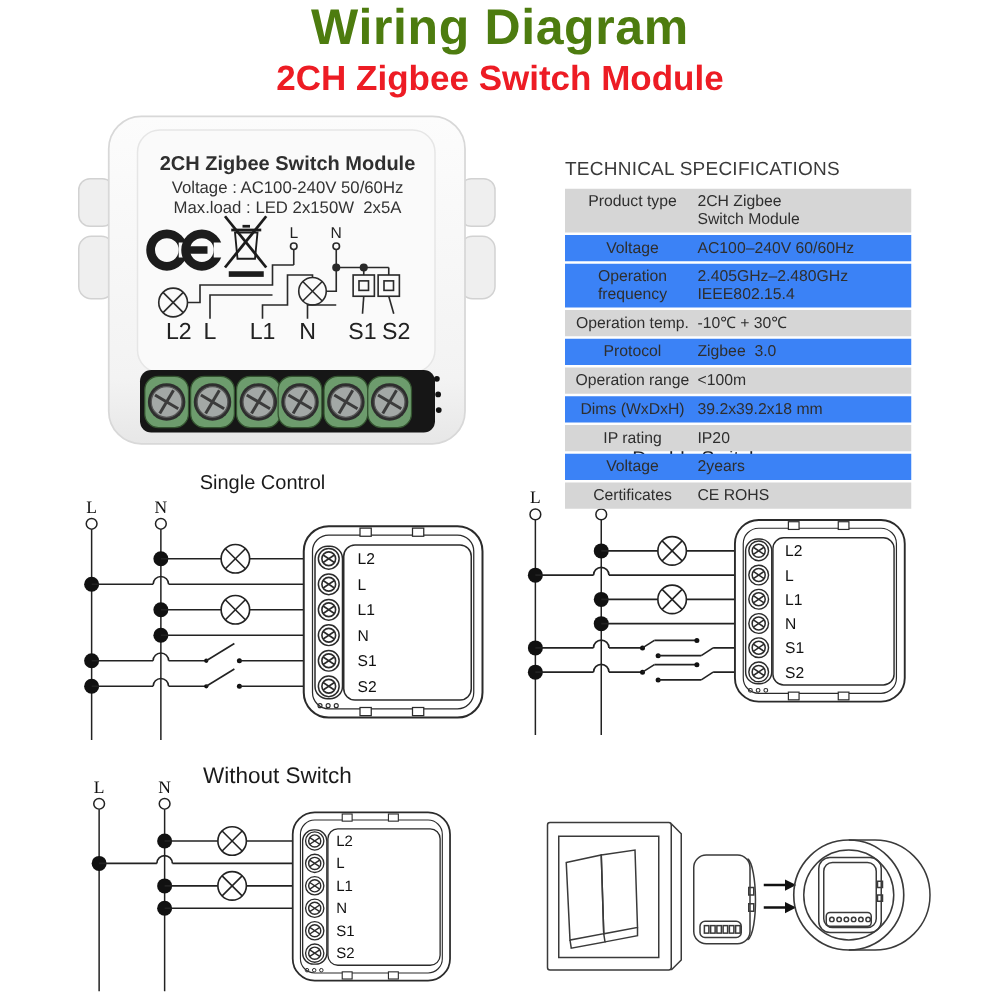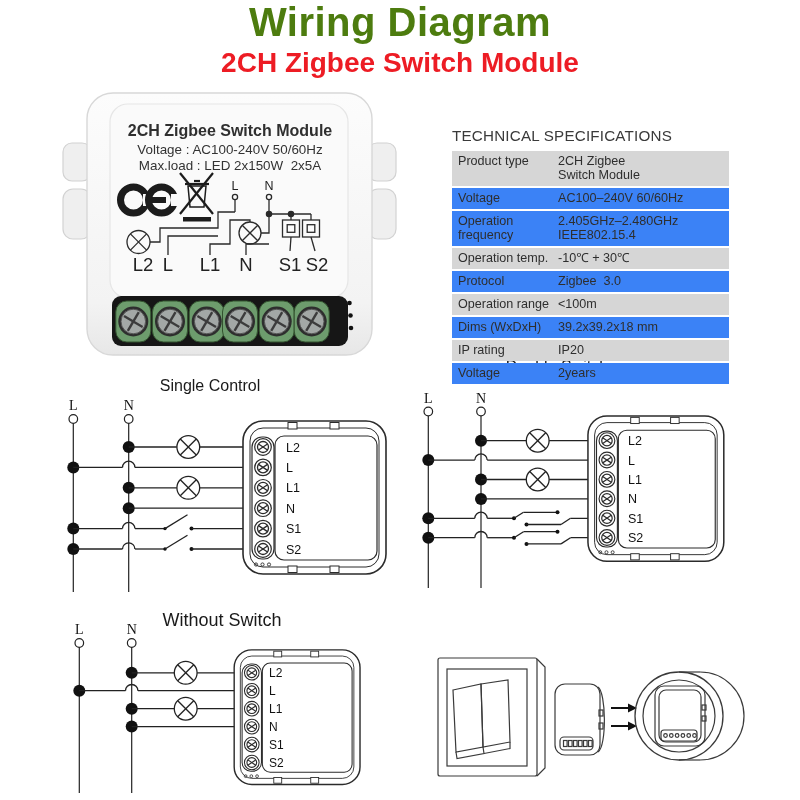--- a/index.html
+++ b/index.html
@@ -8,21 +8,21 @@
   .main-title{position:absolute;top:0px;left:0;width:800px;text-align:center;
       font-size:40px;font-weight:bold;letter-spacing:.5px;color:#4d7c0f;margin:0;}
   .sub-title{position:absolute;top:47px;left:0;width:800px;text-align:center;
       font-size:28px;font-weight:bold;color:#ed1c24;margin:0;}
   .canvas{position:absolute;left:0;top:0;}
   .specs{position:absolute;left:452px;top:91px;width:277px;margin-top:36px;}
   .specs-title{font-size:15.2px;color:#3a3a3a;letter-spacing:.2px;margin:0 0 7px 0;font-weight:normal;}
   .spec-row{display:flex;margin-bottom:2px;font-size:12.6px;line-height:14px;color:#2e2e2e;}
   .spec-row.dark{background:#d6d6d6;}
   .spec-row.light{background:#3b82f6;}
-  .spec-label{width:104px;padding:3px 2px 4px 6px;box-sizing:border-box;}
+  .spec-label{width:104px;padding:3px 2px 4px 6px;box-sizing:border-box;text-align:center;}
   .spec-value{flex:1;padding:3px 2px 4px 2px;white-space:pre-line;}
   .bulb{font-size:13px;}
   svg text{font-family:"Liberation Sans",sans-serif;}
   svg text.serif{font-family:"Liberation Serif",serif;}
 </style>
 </head>
 <body>
 
 <div class="page">
 
@@ -493,14 +493,18 @@
       <div class="spec-value">39.2x39.2x18 mm</div>
     </div>
     <div class="spec-row dark">
       <div class="spec-label">IP rating</div>
       <div class="spec-value">IP20</div>
     </div>
     <div class="spec-row light">
       <div class="spec-label">Voltage</div>
       <div class="spec-value">2years</div>
     </div>
+    <div class="spec-row dark">
+      <div class="spec-label">Certificates</div>
+      <div class="spec-value">CE ROHS</div>
+    </div>
   </div>
 </div>
 
 </body></html>

